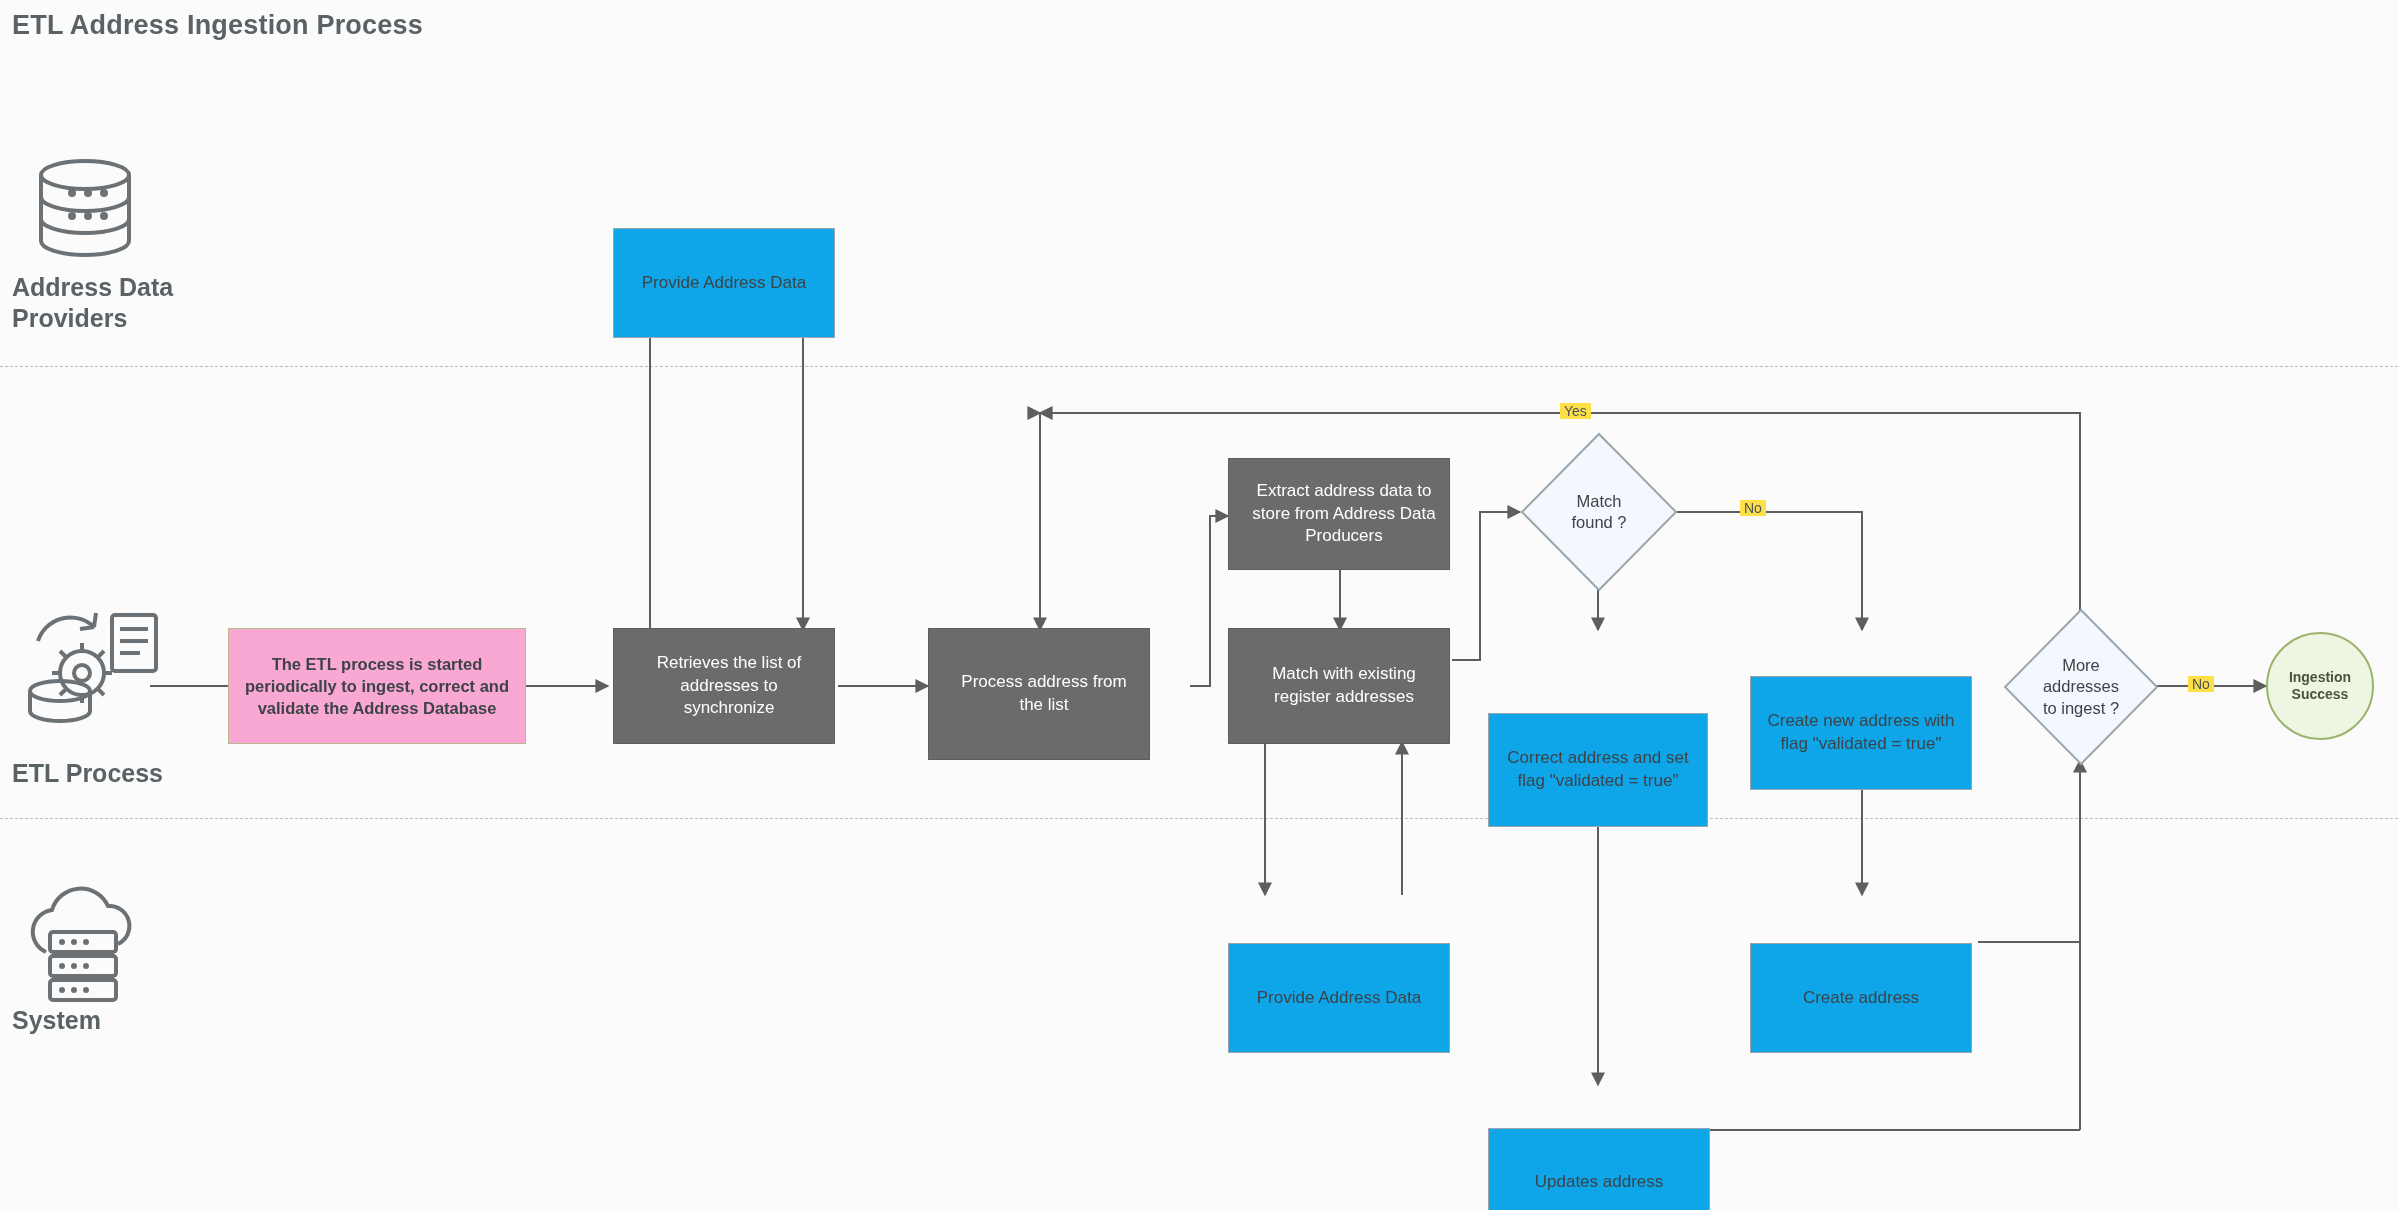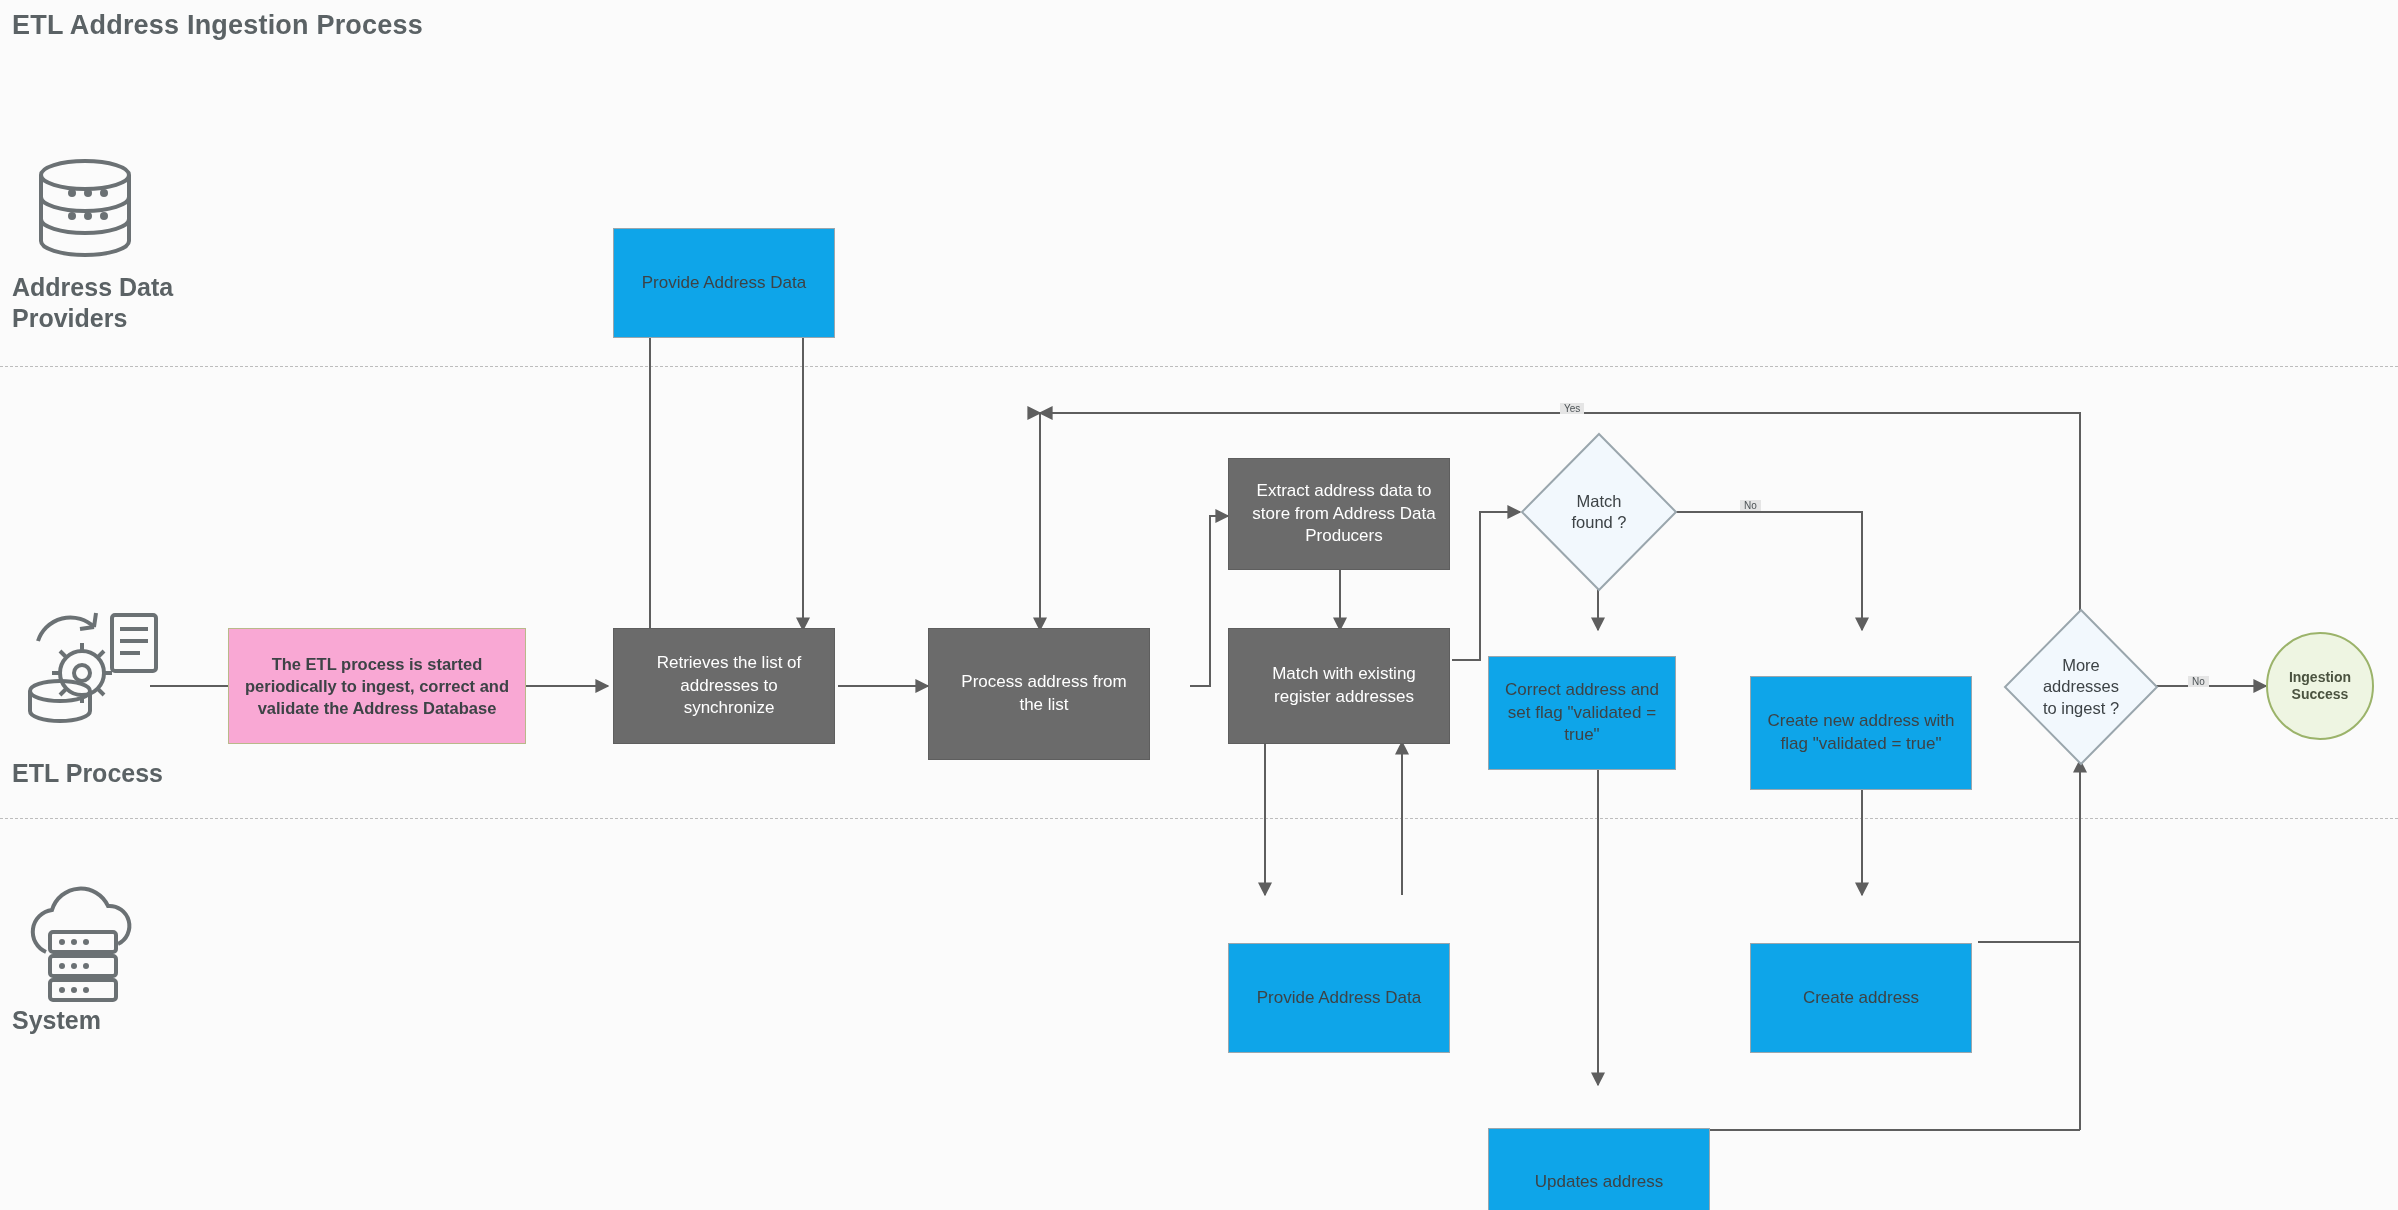--- a/index.html
+++ b/index.html
@@ -110,23 +110,23 @@
     justify-content: center;
     text-align: center;
     font-size: 14px;
     font-weight: bold;
     color: #4b5340;
     line-height: 1.25;
     white-space: pre-line;
   }
   .edge-label {
     position: absolute;
-    font-size: 10px;
+    font-size: 14px;
     color: #4d5356;
-    background: #e5e5e5;
+    background: #fde047;
     padding: 0 4px;
   }
   .icon {
     position: absolute;
   }
   .pre { white-space: pre-line; }
 </style>
 </head>
 <body>
 
@@ -272,21 +272,21 @@
   <div class="node dark" style="left:1228px; top:628px; width:222px; height:116px;">Match with existing register addresses</div>
 
   <div class="diamond-wrap" style="left:1520px; top:432px; width:158px; height:160px;">
     <svg class="shape" viewBox="0 0 158 160" preserveAspectRatio="none">
       <polygon points="79,2 156,80 79,158 2,80" fill="#f2f8fd" stroke="#9aa6ad" stroke-width="2"></polygon>
     </svg>
     <div class="dlabel">Match
 found ?</div>
   </div>
 
-  <div class="node light" style="left:1488px; top:608px; width:188px; height:114px;">Correct address and set flag "validated = true"</div>
+  <div class="node light" style="left:1488px; top:665px; width:220px; height:114px;">Correct address and set flag "validated = true"</div>
 
   <div class="node light" style="left:1750px; top:628px; width:222px; height:114px;">Create new address with flag "validated = true"</div>
 
   <div class="diamond-wrap" style="left:2003px; top:608px; width:156px; height:158px;">
     <svg class="shape" viewBox="0 0 156 158" preserveAspectRatio="none">
       <polygon points="78,2 154,79 78,156 2,79" fill="#f2f8fd" stroke="#9aa6ad" stroke-width="2"></polygon>
     </svg>
     <div class="dlabel">More
 addresses
 to ingest ?</div>

